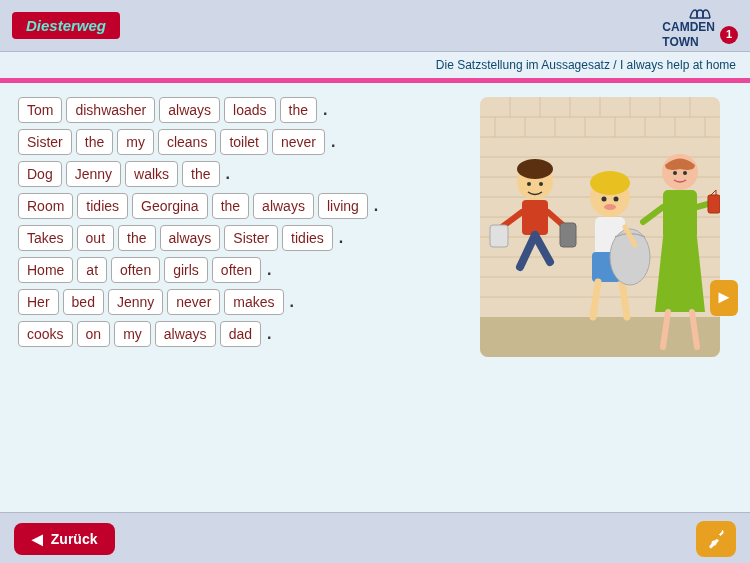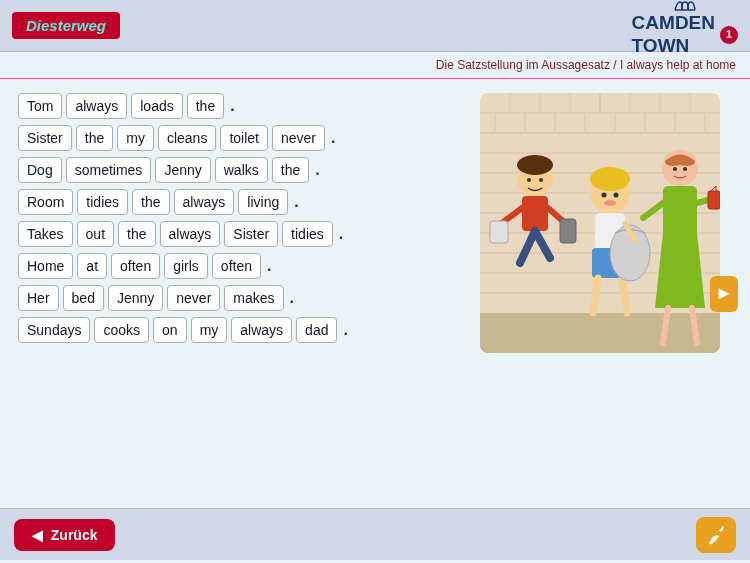--- a/index.html
+++ b/index.html
@@ -41,21 +41,21 @@
       font-size: 11px;
       color: #1a3a6b;
       line-height: 1.2;
     }
     .camden-logo .icon-row {
       display: flex;
       align-items: center;
       gap: 2px;
     }
     .camden-logo .town-text {
-      font-size: 19px;
+      font-size: 12px;
       font-weight: bold;
       color: #1a3a6b;
     }
     .camden-logo .num {
       background: #c0002a;
       color: white;
       border-radius: 50%;
       width: 18px;
       height: 18px;
       display: flex;
@@ -65,22 +65,22 @@
       font-weight: bold;
       margin-left: 3px;
     }
 
     
     .subtitle-bar {
       background: #e8f0f8;
       text-align: right;
       padding: 6px 14px;
       font-size: 12px;
-      color: #7f1d1d;
-      border-bottom: 1px solid #ec4899;
+      color: #0c4a6e;
+      border-bottom: 5px solid #ec4899;
     }
 
     
     .main-content {
       display: flex;
       flex-direction: row;
       padding: 10px 10px 10px 18px;
       height: calc(563px - 52px - 30px - 52px);
       gap: 10px;
     }
@@ -100,21 +100,21 @@
       gap: 4px;
       align-items: center;
     }
 
     .word-tile {
       background: white;
       border: 1.5px solid #aaa;
       border-radius: 4px;
       padding: 4px 8px;
       font-size: 14px;
-      color: #0f172a;
+      color: #7f1d1d;
       cursor: pointer;
     }
 
     .dot-tile {
       font-size: 16px;
       font-weight: bold;
       color: #333;
       padding: 4px 2px;
     }
 
@@ -229,45 +229,46 @@
 <div class="subtitle-bar">
   <span>Die Satzstellung im Aussagesatz / I always help at home</span>
 </div>
 
 <div class="main-content">
 
   <div class="tiles-area" id="tiles-area">
 
   <div class="word-row">
         <div class="word-tile">Tom</div>
+        <div class="word-tile">dishwasher</div>
         <div class="word-tile">always</div>
         <div class="word-tile">loads</div>
         <div class="word-tile">the</div>
         <div class="dot-tile">.</div>
       </div>
       <div class="word-row">
         <div class="word-tile">Sister</div>
         <div class="word-tile">the</div>
         <div class="word-tile">my</div>
         <div class="word-tile">cleans</div>
         <div class="word-tile">toilet</div>
         <div class="word-tile">never</div>
         <div class="dot-tile">.</div>
       </div>
       <div class="word-row">
         <div class="word-tile">Dog</div>
-        <div class="word-tile">sometimes</div>
         <div class="word-tile">Jenny</div>
         <div class="word-tile">walks</div>
         <div class="word-tile">the</div>
         <div class="dot-tile">.</div>
       </div>
       <div class="word-row">
         <div class="word-tile">Room</div>
         <div class="word-tile">tidies</div>
+        <div class="word-tile">Georgina</div>
         <div class="word-tile">the</div>
         <div class="word-tile">always</div>
         <div class="word-tile">living</div>
         <div class="dot-tile">.</div>
       </div>
       <div class="word-row">
         <div class="word-tile">Takes</div>
         <div class="word-tile">out</div>
         <div class="word-tile">the</div>
         <div class="word-tile">always</div>
@@ -285,21 +286,20 @@
       </div>
       <div class="word-row">
         <div class="word-tile">Her</div>
         <div class="word-tile">bed</div>
         <div class="word-tile">Jenny</div>
         <div class="word-tile">never</div>
         <div class="word-tile">makes</div>
         <div class="dot-tile">.</div>
       </div>
       <div class="word-row">
-        <div class="word-tile">Sundays</div>
         <div class="word-tile">cooks</div>
         <div class="word-tile">on</div>
         <div class="word-tile">my</div>
         <div class="word-tile">always</div>
         <div class="word-tile">dad</div>
         <div class="dot-tile">.</div>
       </div>
     </div>
 
   <div class="illustration-wrapper">

